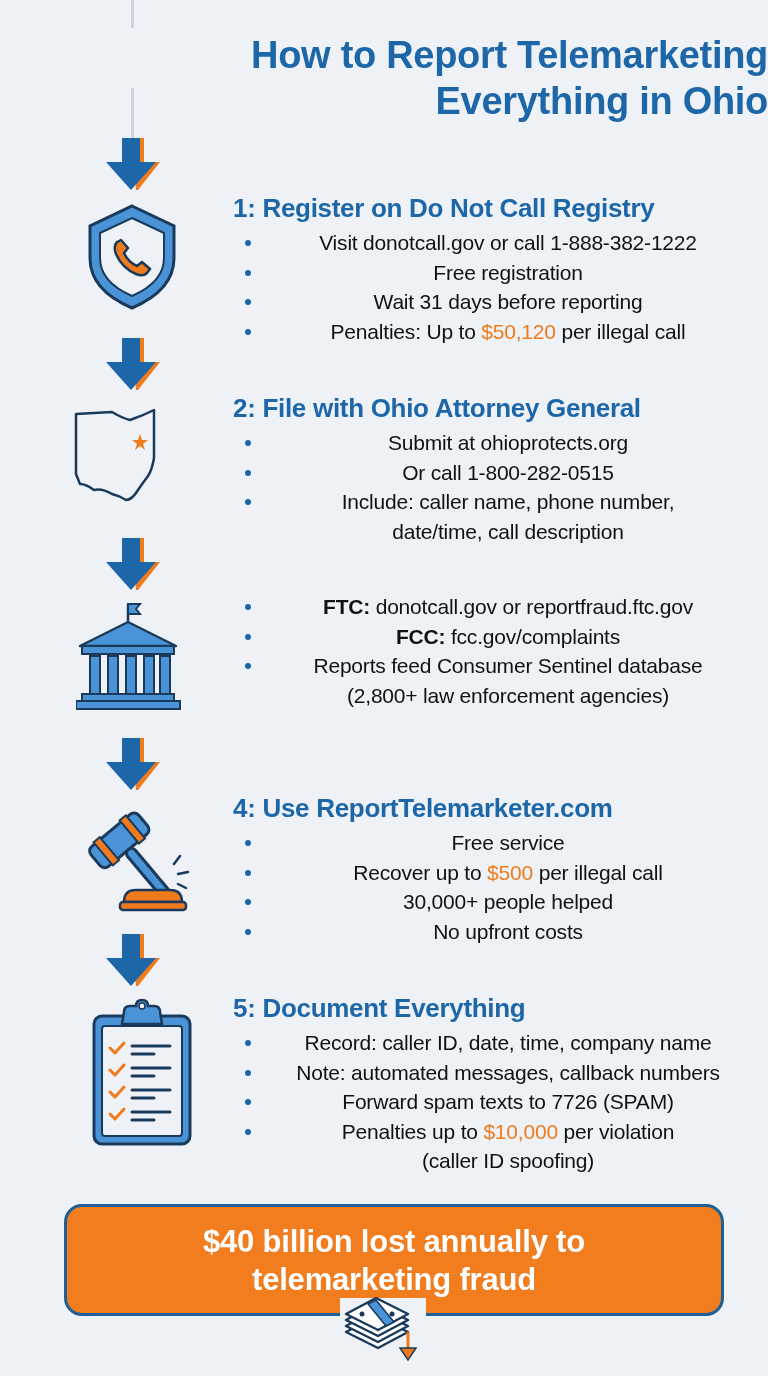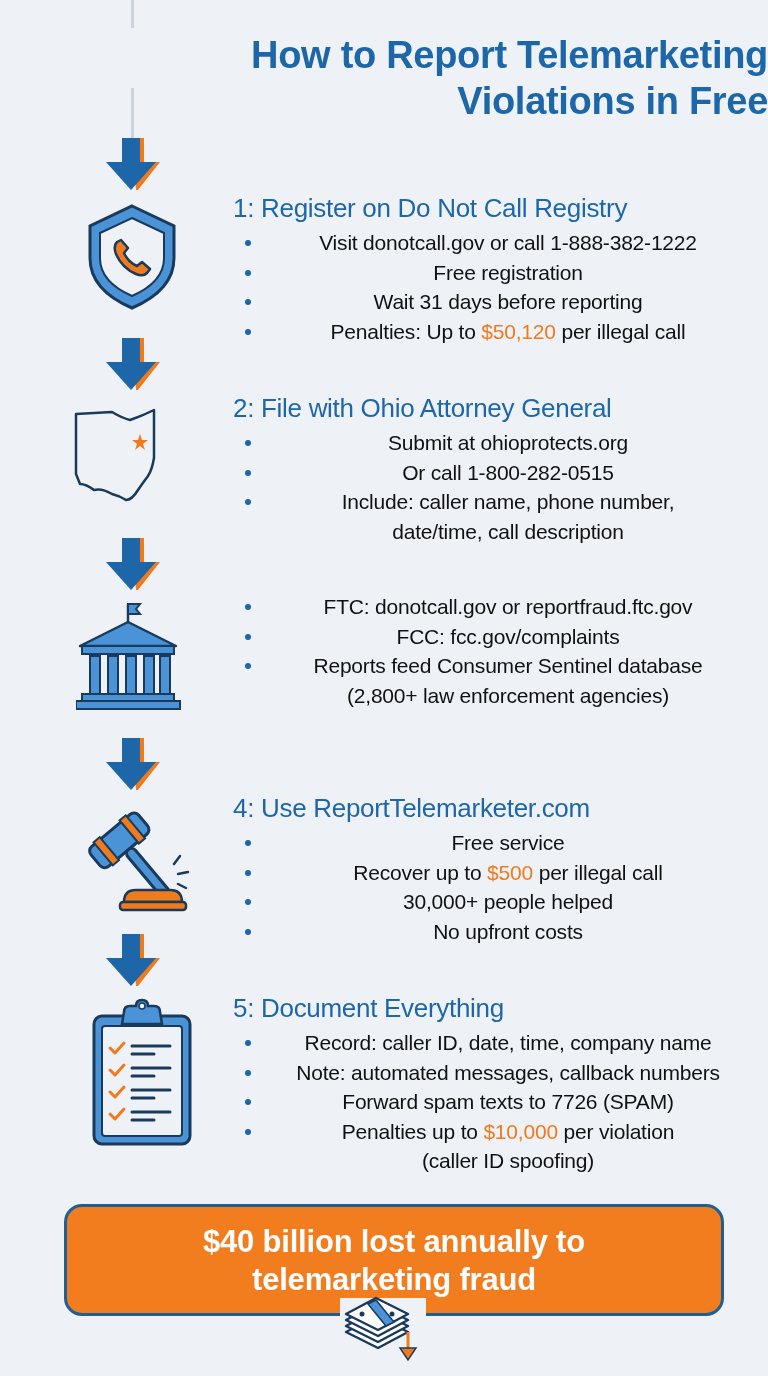--- a/index.html
+++ b/index.html
@@ -13,54 +13,54 @@
   .title {
     position:absolute; top:32px; left:0; width:768px; text-align:right;
     color:#1d66a8; font-weight:bold; font-size:38px; line-height:46px;
     letter-spacing:-0.3px;
   }
   .arrow { position:absolute; left:106px; width:56px; height:56px; }
   .step { position:absolute; left:0; width:768px; }
   .step-icon { position:absolute; left:70px; width:125px; }
   .step-body { position:absolute; left:233px; width:520px; }
   .step-title {
-    color:#1d66a8; font-weight:normal; font-size:26px; line-height:32px;
+    color:#1d66a8; font-weight:bold; font-size:26px; line-height:32px;
     margin:0 0 4px 0; letter-spacing:-0.3px; white-space:nowrap;
   }
   ul.bullets { list-style:none; margin:0; padding:0 0 0 10px; }
   ul.bullets li {
     position:relative; padding-left:20px; color:#111;
     font-size:21px; line-height:29.5px; letter-spacing:-0.2px;text-align:center;
   }
   ul.bullets li::before {
     content:""; position:absolute; left:2px; top:12px; width:6px; height:6px;
     border-radius:50%; background:#1d66a8;
   }
   .hl { color:#f07b1d; font-weight:normal; }
-  .bold { font-weight:normal; }
+  .bold { font-weight:bold; }
   .banner {
     position:absolute; left:64px; top:1204px; width:660px; height:112px;
     background:#f17d1f; border:3px solid #1f5f96; border-radius:18px;
     box-sizing:border-box; text-align:center;
   }
   .banner-text {
     color:#fff; font-weight:bold; font-size:31px; line-height:38px;
     padding-top:16px; letter-spacing:-0.2px;
   }
   .money { position:absolute; left:338px; top:1292px; width:90px; height:70px; }
 </style>
 </head>
 <body>
 
 <div class="guide-line" style="top:0;height:28px;"></div>
 <div class="guide-line" style="top:88px;height:58px;"></div>
 
 <div class="title">
   <div>How to Report Telemarketing</div>
-  <div>Violations in Free</div>
+  <div>Everything in Ohio</div>
 </div>
 
 <svg class="arrow" style="top:136px" viewBox="0 0 56 56">
   <polygon points="26,2 38,2 38,26 54,26 32,54 30,54" fill="#f07b1d"></polygon>
   <polygon points="16,2 34,2 34,26 50,26 25,54 0,26 16,26" fill="#1d66a8"></polygon>
 </svg>
 
 <div class="step" style="top:192px;">
   <svg class="step-icon" style="top:10px;height:108px;" viewBox="0 0 125 108">
     <path d="M62 4 L104 24 L104 56 Q104 88 62 106 Q20 88 20 56 L20 24 Z" fill="#4a93d6" stroke="#1a3a5c" stroke-width="3"></path>

